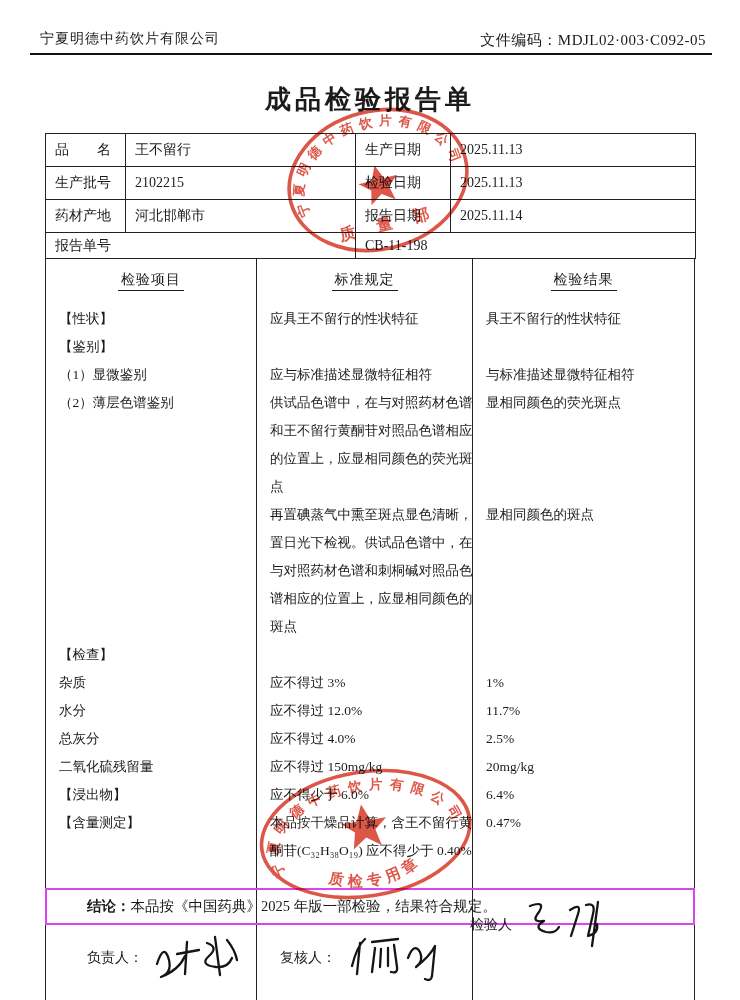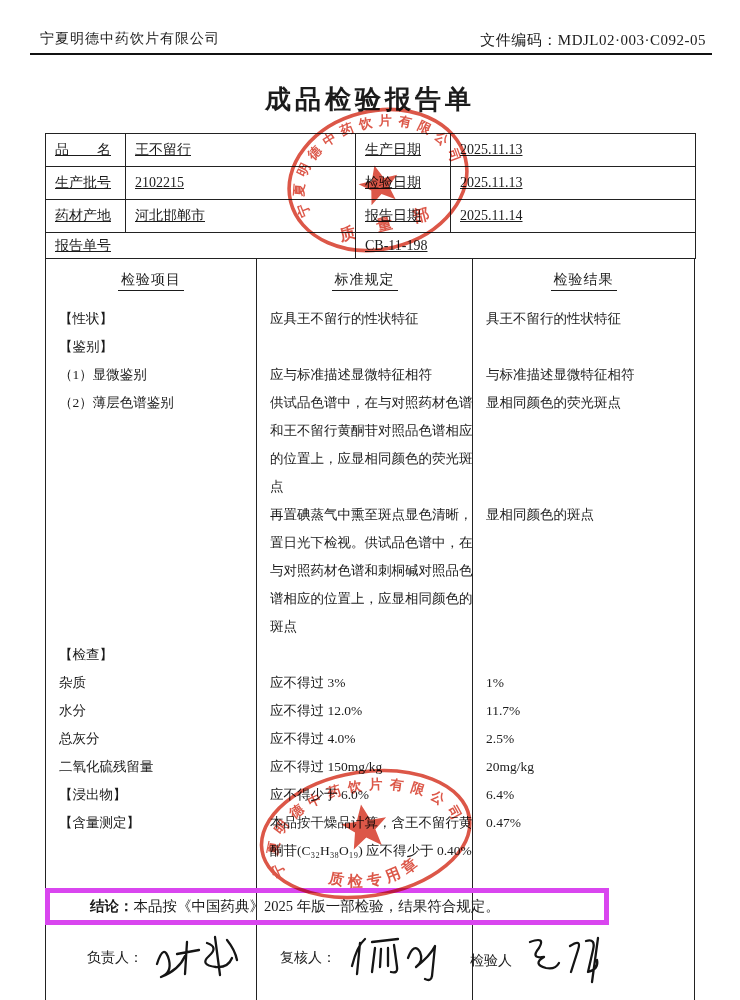--- a/index.html
+++ b/index.html
@@ -9,36 +9,36 @@
     overflow:hidden;
   }
   .hdr-left{position:absolute;left:40px;top:30px;font-size:14px;letter-spacing:1px;}
   .hdr-right{position:absolute;right:34px;top:31px;font-size:15px;letter-spacing:.5px;}
   .hdr-rule{position:absolute;left:30px;top:53px;width:682px;height:2px;background:#111;}
   .title{position:absolute;left:0;top:82px;width:100%;text-align:center;
          font-size:26px;font-weight:700;letter-spacing:4px;}
   
   .info-table{position:absolute;left:45px;top:133px;border-collapse:collapse;table-layout:fixed;}
   .info-table td{border:1px solid #222;font-size:14px;padding:0 0 0 9px;vertical-align:middle;}
-  .info-table tr{height:33px;text-decoration:underline;}
+  .info-table tr{height:33px;}
   .info-table tr.last{height:26px;}
   
   .insp{position:absolute;left:45px;top:258px;width:650px;height:780px;
         border:1px solid #222;display:flex;box-sizing:border-box;align-items:flex-end;}
   .t2col{box-sizing:border-box;height:100%;}
   .t2col.c1{width:211px;border-right:1px solid #222;}
   .t2col.c2{width:216px;border-right:1px solid #222;}
   .t2col.c3{width:221px;}
   .col-head{height:32px;display:flex;justify-content:center;align-items:flex-end;font-size:14px;}
   .col-head span{border-bottom:1px solid #1b1b1b;padding:0 3px 1px 3px;letter-spacing:1px;}
   .col-body{padding:14px 0 0 13px;}
   .bline{height:28px;line-height:28px;font-size:13.5px;white-space:nowrap;}
   
-  .conclusion{position:absolute;left:45px;top:888px;width:564px;height:37px;
-      border:5px solid #d946ef;box-sizing:border-box;display:flex;align-items:center;
+  .conclusion{position:absolute;left:45px;top:888px;width:650px;height:37px;
+      border:2px solid #d946ef;box-sizing:border-box;display:flex;align-items:center;
       padding-left:40px;font-size:14.5px;}
   .conclusion b{font-weight:700;}
   
   .sig-group{position:absolute;display:flex;align-items:center;}
   .sig-label{font-size:14px;}
   .sig-svg{margin-left:6px;}
   .sig-svg path{stroke:#151515;stroke-width:2.3;fill:none;stroke-linecap:round;stroke-linejoin:round;}
   
   .stamp{position:absolute;mix-blend-mode:multiply;opacity:.9;pointer-events:none;}
   .stampA{left:283px;top:106px;width:190px;height:148px;transform:rotate(-14deg);}
@@ -185,21 +185,21 @@
   </svg>
 </div>
 <div class="sig-group" style="left:280px;top:930px;">
   <span class="sig-label">复核人：</span>
   <svg class="sig-svg" width="112" height="56" viewBox="0 0 112 56">
     <path d="M10 36 q5 -20 13 -27 M18 13 l-3 31"></path>
     <path d="M30 12 l26 -3 M33 18 l-3 24 M52 15 l3 22 q1 7 -6 5 M39 19 l-1 18 M46 18 l0 18"></path>
     <path d="M66 28 q6 -16 12 -6 q4 9 -4 15 q14 -11 19 -21 l-3 30 q-1 6 -7 3"></path>
   </svg>
 </div>
-<div class="sig-group" style="left:470px;top:932px;">
+<div class="sig-group" style="left:470px;top:896px;">
   <span class="sig-label">检验人</span>
   <svg class="sig-svg" width="96" height="58" viewBox="0 0 96 58">
     <path d="M12 10 q16 -6 9 6 q-9 11 5 9 q-12 7 2 11 q9 2 13 -5"></path>
     <path d="M52 14 q12 -8 8 4 l-7 22"></path>
     <path d="M68 9 q10 -3 7 9 l-5 22 q11 -3 9 -12 M80 6 l-6 44"></path>
   </svg>
 </div>
 
 <svg class="stamp stampA" viewBox="0 0 190 148">
   <defs>

